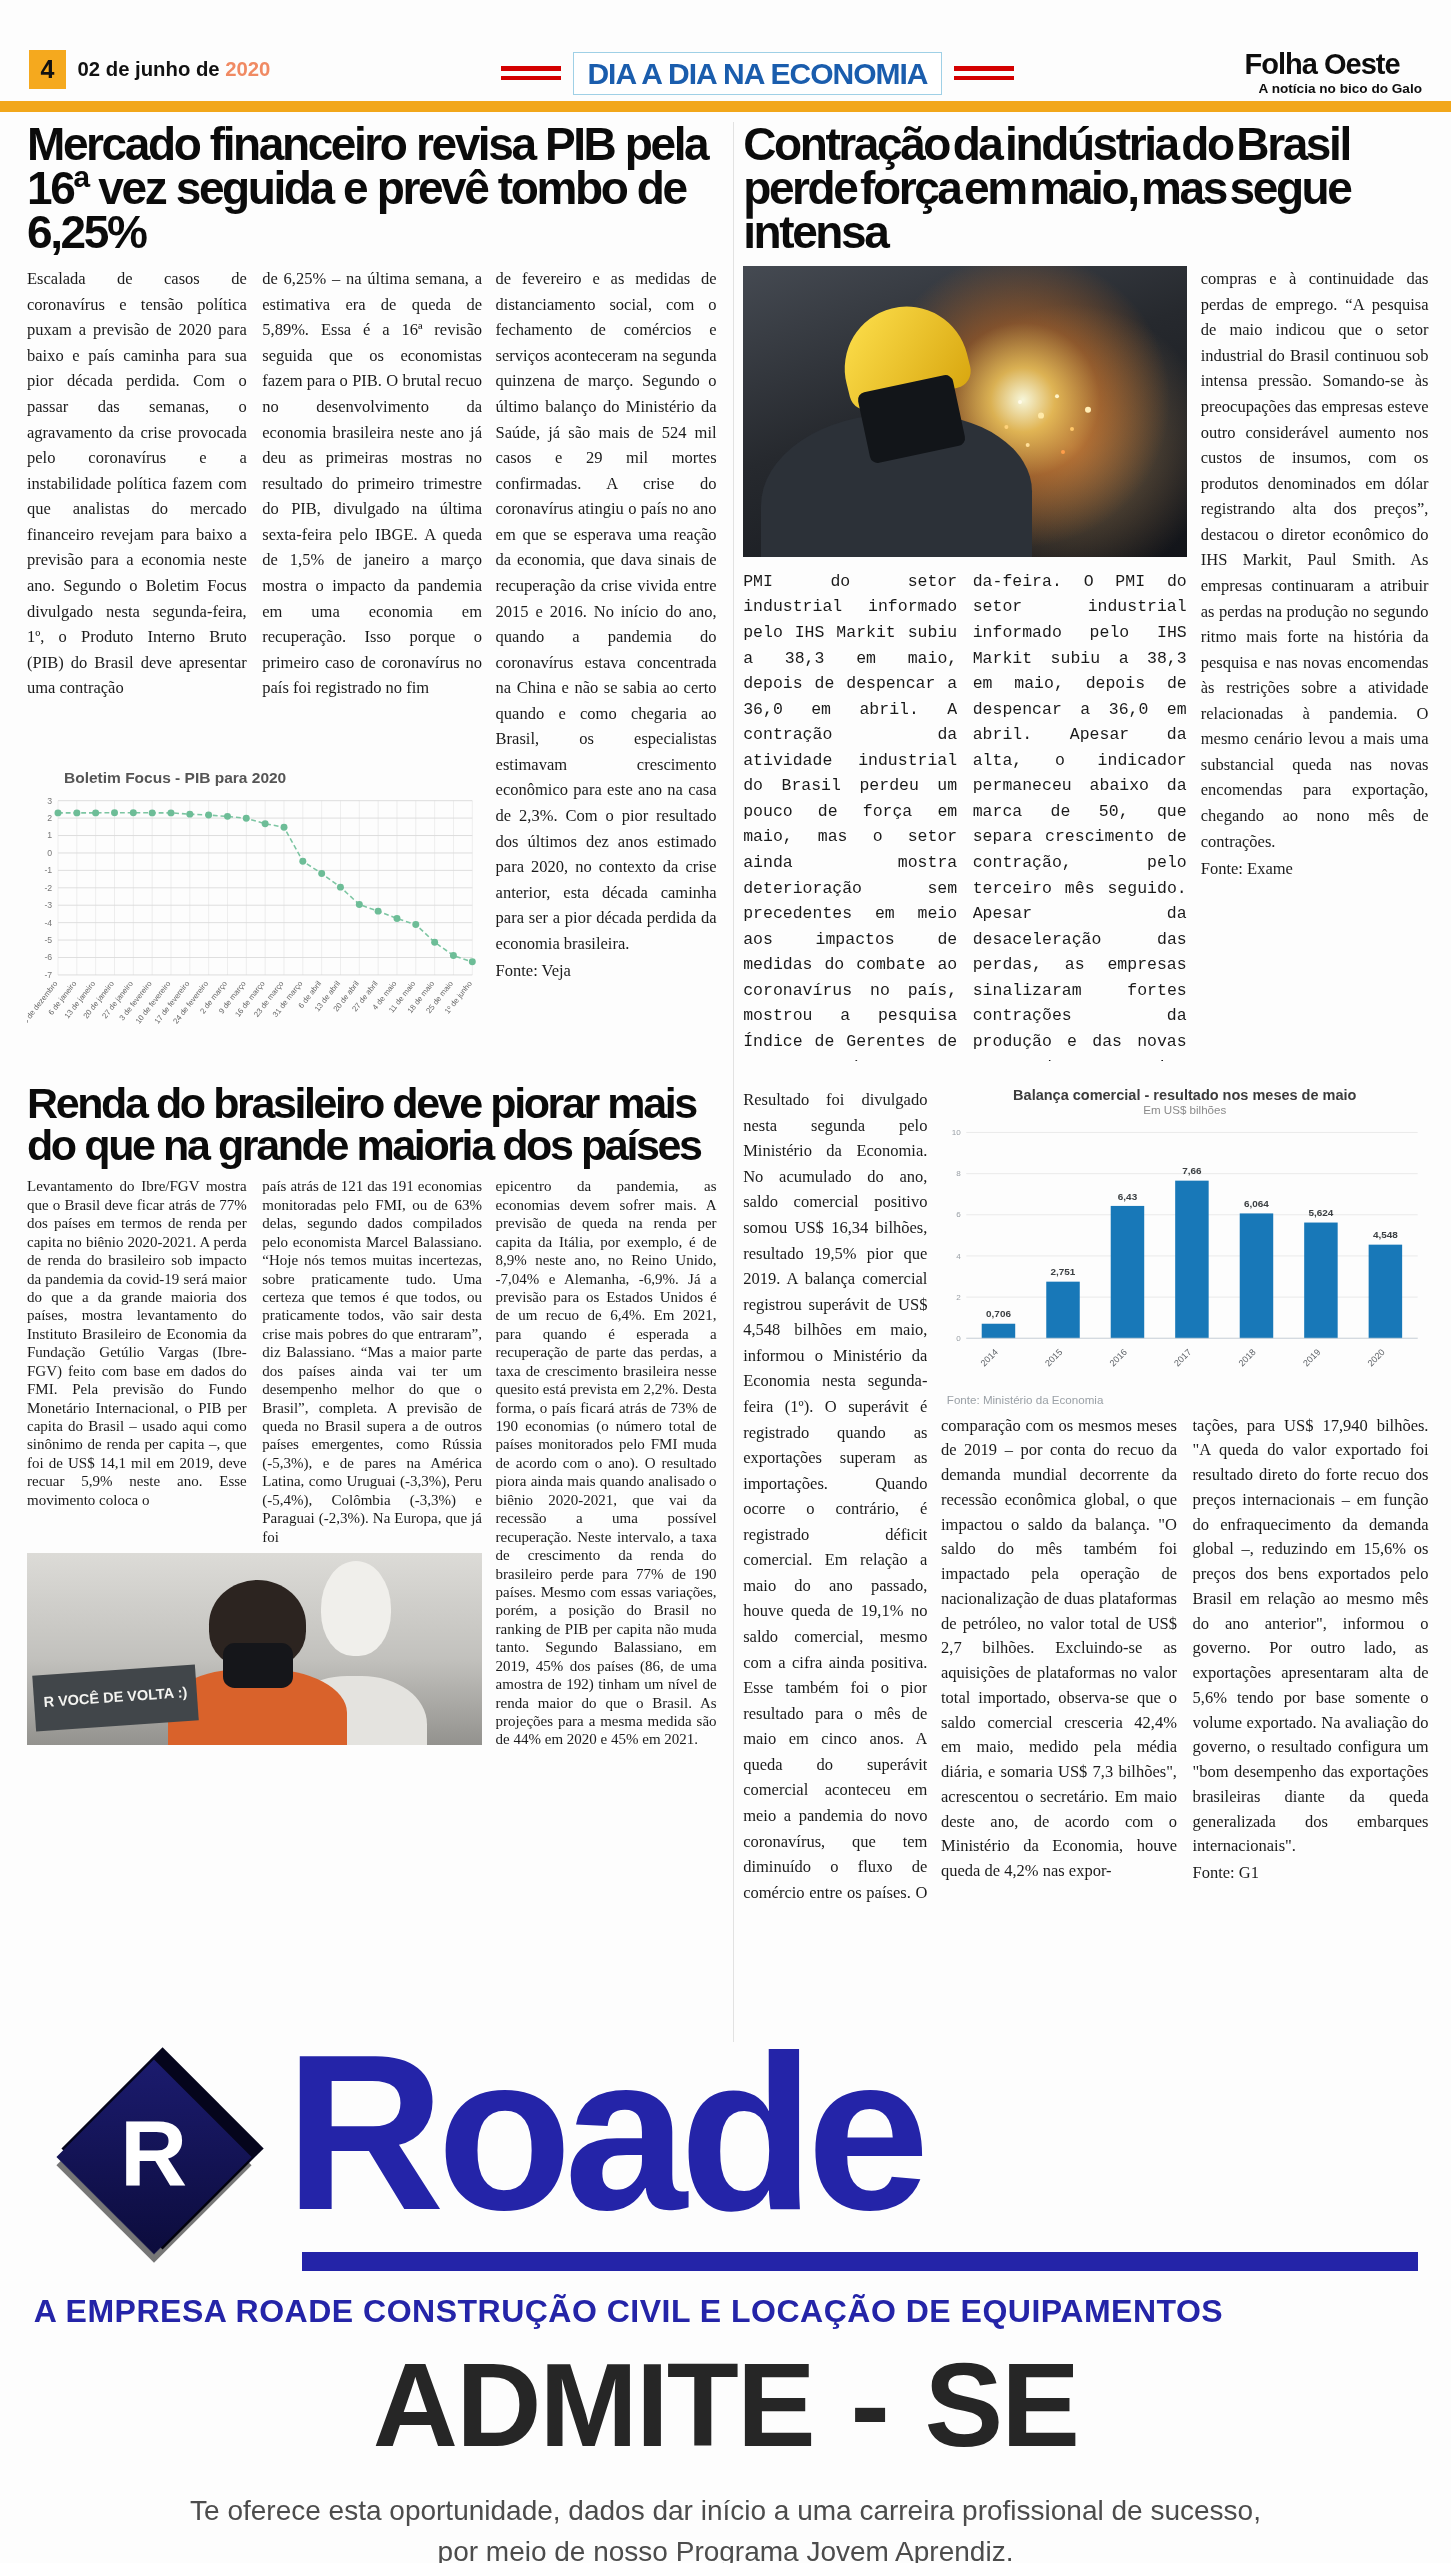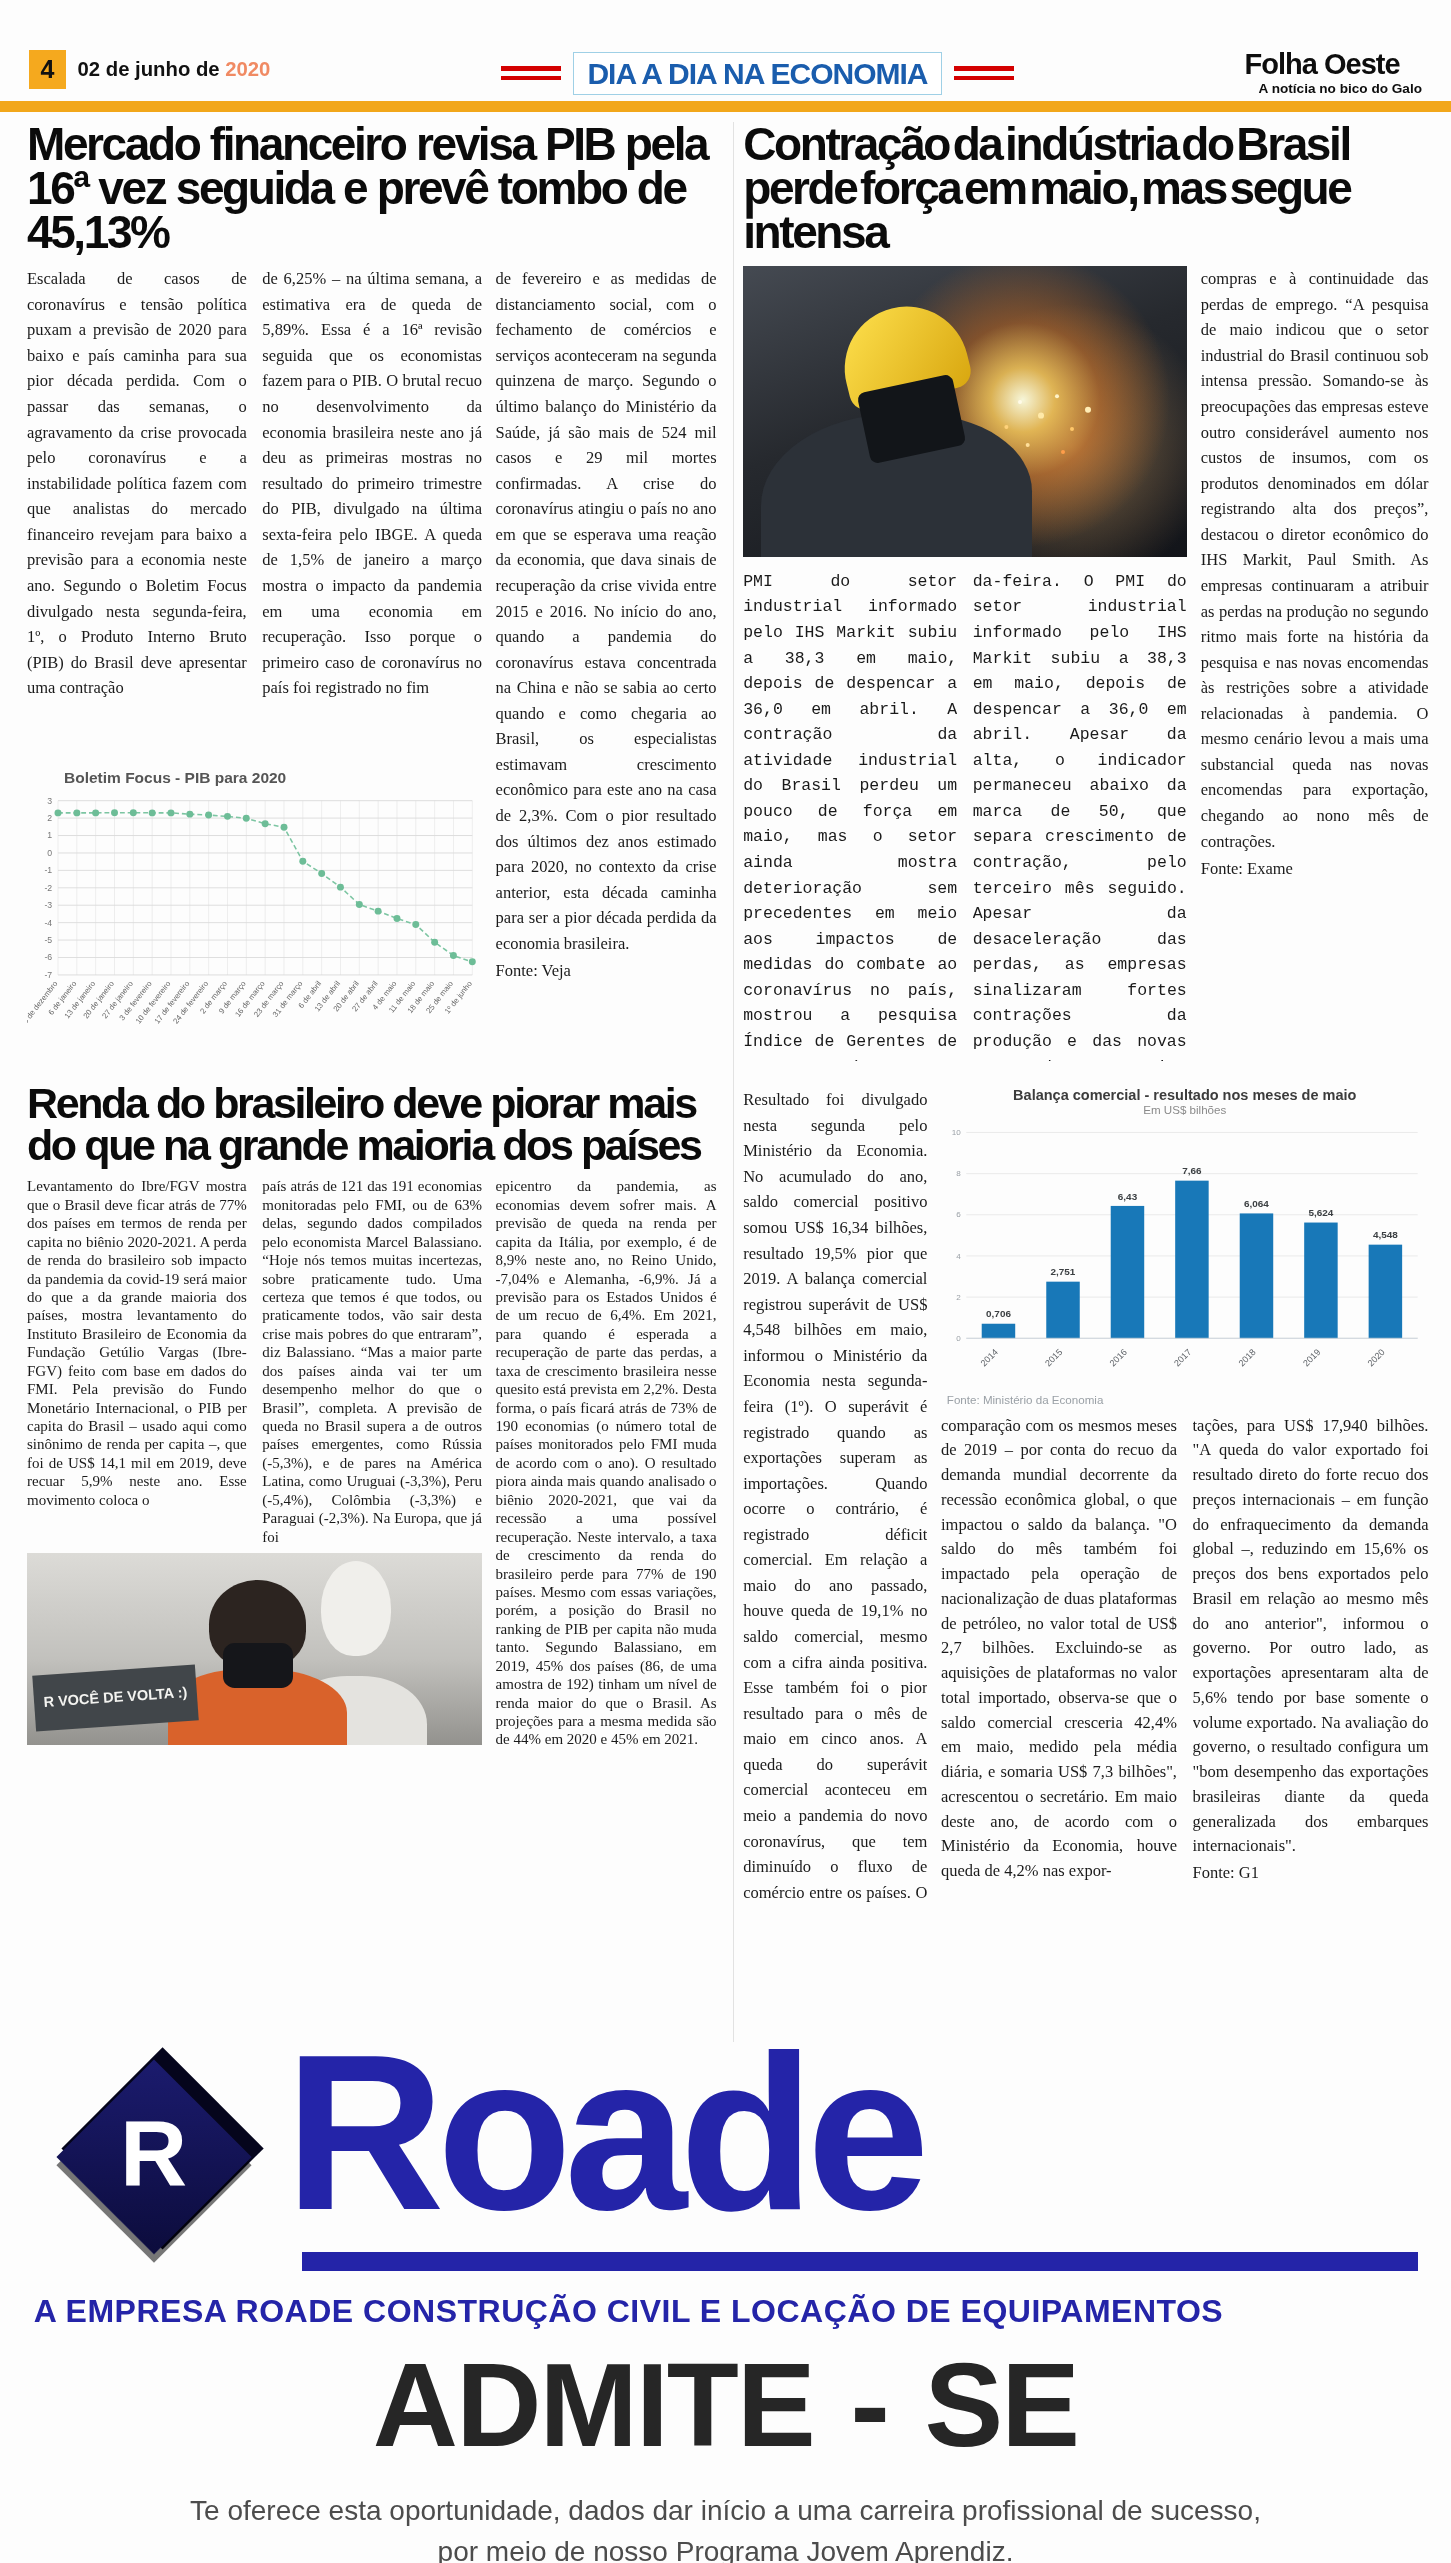--- a/index.html
+++ b/index.html
@@ -153,21 +153,21 @@
       <div class="tagline">A notícia no bico do Galo</div>
     </div>
   </header>
   <div class="orange-bar"></div>
 
   <main class="content">
 
     <div class="half left">
 
       <article>
-        <h1 class="t-pib">Mercado financeiro revisa PIB pela 16ª vez seguida e prevê tombo de 45,13%</h1>
+        <h1 class="t-pib">Mercado financeiro revisa PIB pela 16ª vez seguida e prevê tombo de 6,25%</h1>
         <div class="a1-body">
           <div class="a1-left">
             <div class="a1-cols">
               <div class="col">Escalada de casos de coronavírus e tensão política puxam a previsão de 2020 para baixo e país caminha para sua pior década perdida. Com o passar das semanas, o agravamento da crise provocada pelo coronavírus e a instabilidade política fazem com que analistas do mercado financeiro revejam para baixo a previsão para a economia neste ano. Segundo o Boletim Focus divulgado nesta segunda-feira, 1º, o Produto Interno Bruto (PIB) do Brasil deve apresentar uma contração</div>
               <div class="col">de 6,25% – na última semana, a estimativa era de queda de 5,89%. Essa é a 16ª revisão seguida que os economistas fazem para o PIB. O brutal recuo no desenvolvimento da economia brasileira neste ano já deu as primeiras mostras no resultado do primeiro trimestre do PIB, divulgado na última sexta-feira pelo IBGE. A queda de 1,5% de janeiro a março mostra o impacto da pandemia em uma economia em recuperação. Isso porque o primeiro caso de coronavírus no país foi registrado no fim</div>
             </div>
             <figure class="chart-fig">
               <div class="chart1-title">Boletim Focus - PIB para 2020</div>
               <div id="focus-chart"><svg viewBox="0 0 470 262" width="100%" role="img">
                     <line x1="32" y1="10" x2="460" y2="10" stroke="#cfcfcf" stroke-width="0.7"></line>

